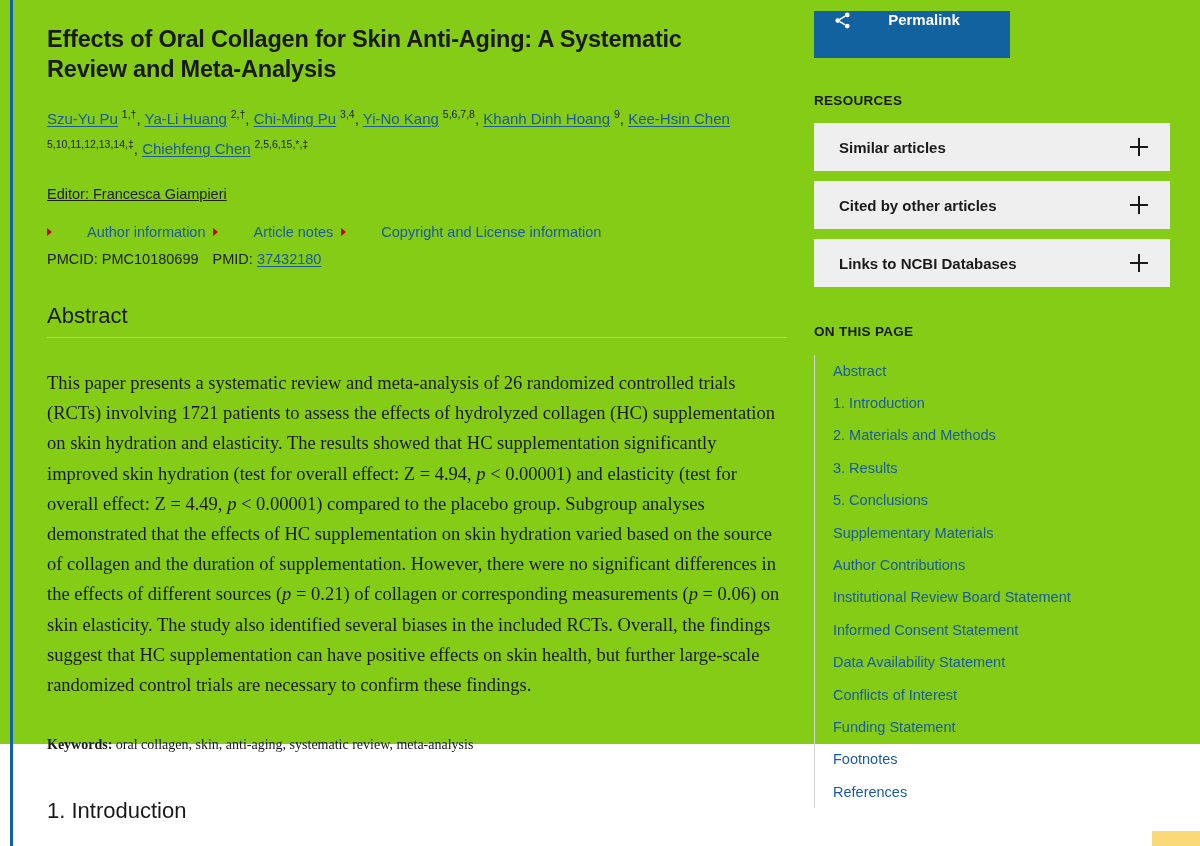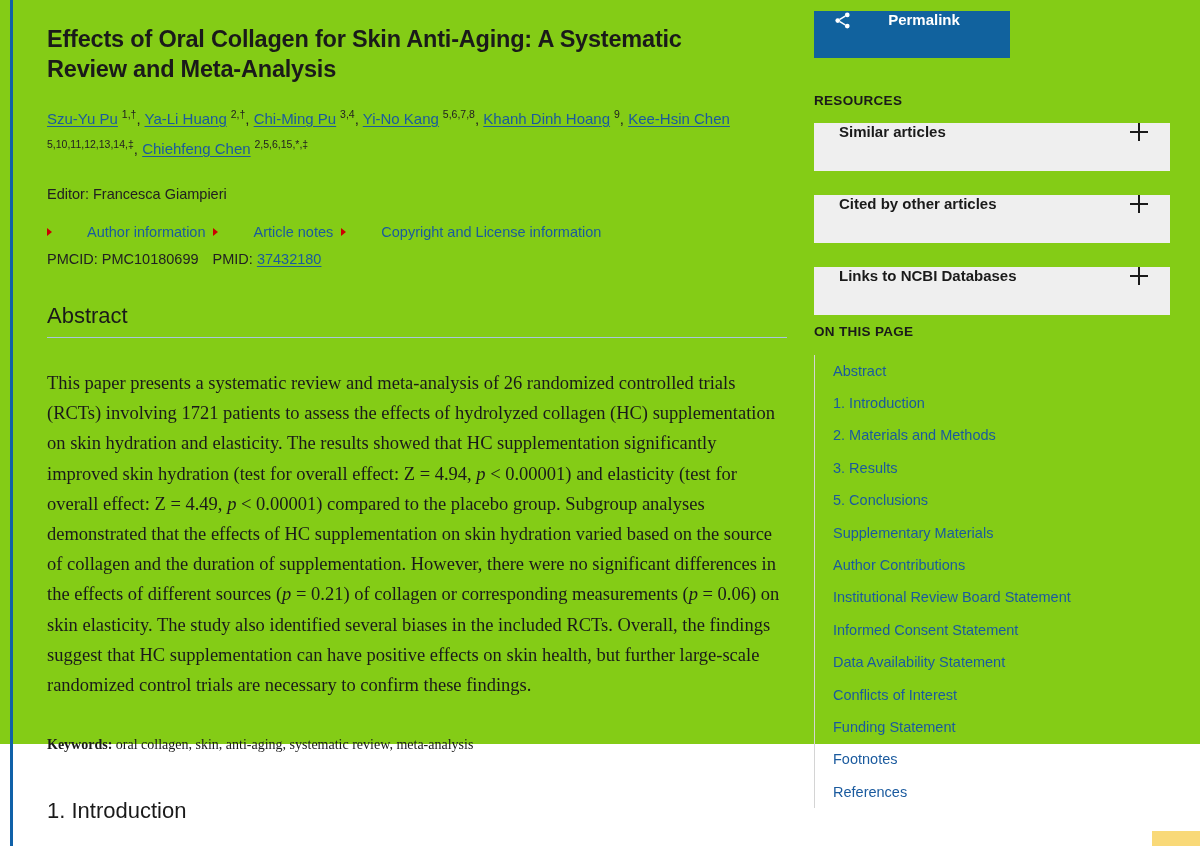--- a/index.html
+++ b/index.html
@@ -64,20 +64,21 @@
     vertical-align: super;
     line-height: 0;
     color: #212121;
     padding-left: 1px;
   }
 
   .editor-line {
     margin-top: 22px;
     font-size: 14.5px;
     color: #212121;
+    text-decoration: underline;
   }
 
   .meta-links {
     margin-top: 22px;
     font-size: 14.5px;
     color: #1a5a9e;
   }
   .meta-links .ml {
     display: inline-block;
     margin-right: 8px;
@@ -194,23 +195,24 @@
 
   .accordion {
     position: absolute;
     left: 0px;
     width: 356px;
   }
   .acc-item {
     background: #efefef;
     height: 48px;
     display: flex;
+    align-items: center;
     justify-content: space-between;
     padding: 0 22px 0 25px;
-    margin-bottom: 24px;
+    margin-bottom: 10px;
     cursor: pointer;
   }
   .acc-label {
     font-size: 15px;
     font-weight: bold;
     color: #1a1a1a;
   }
   .acc-plus {
     position: relative;
     width: 18px;

